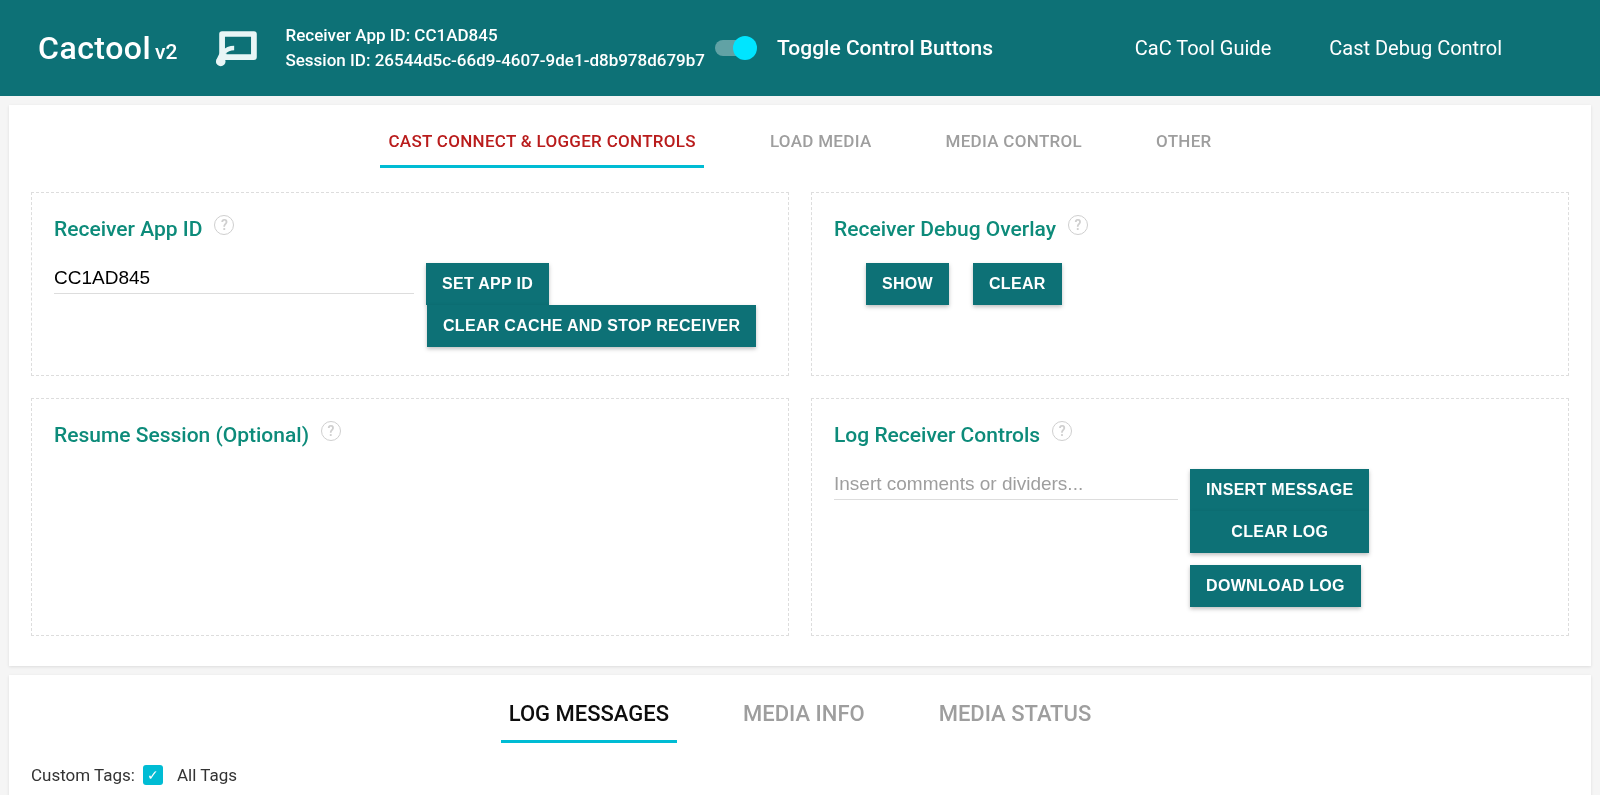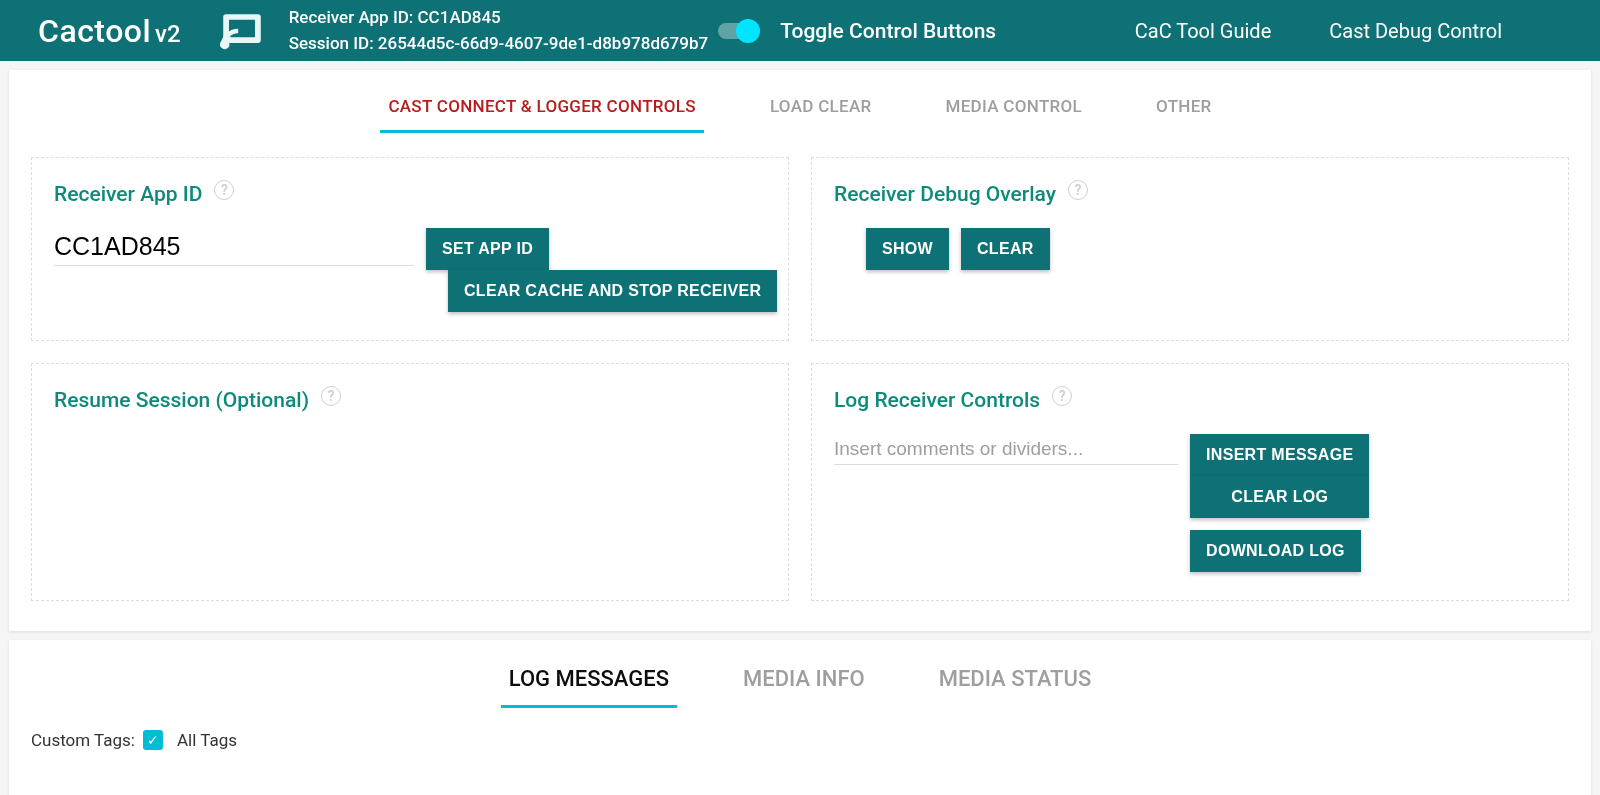--- a/index.html
+++ b/index.html
@@ -9,29 +9,29 @@
       color: #333;
       width: 1600px;
     }
     
     .header {
       background: #0d7176;
       color: #fff;
       display: flex;
       align-items: center;
       padding: 12px 38px;
-      height: 61px;
+      height: 96px;
     }
     .logo {
       display: flex;
       align-items: baseline;
       color: #fff;
     }
     .logo-main { font-size: 32px; font-weight: 500; letter-spacing: 0.5px; }
-    .logo-sub { font-size: 24px; font-weight: 500; margin-left: 4px; }
+    .logo-sub { font-size: 21px; font-weight: 500; margin-left: 4px; }
     .cast-icon {
       margin-left: 34px;
       width: 54px; height: 46px;
       display: flex; align-items: center;
     }
     .session-info {
       margin-left: 20px;
       font-size: 17px;
       font-weight: 500;
       line-height: 1.5;
@@ -105,42 +105,42 @@
       color: #cfcfcf; font-size: 14px; font-weight: 600;
       position: relative; top: -4px;
     }
     .card-body { display: flex; align-items: flex-start; margin-top: 22px; gap: 12px; }
     .field { flex: 0 0 auto; }
     .field-label { color: #00bcd4; font-size: 15px; }
     .field-input {
       display: block;
       border: none;
       border-bottom: 1px solid #ddd;
-      font-size: 25px;
+      font-size: 19px;
       padding: 4px 0;
       width: 360px;
       outline: none;
     }
     .field-input::placeholder { color: #9e9e9e; }
     .btn {
       background: #0d7176;
       color: #fff;
       border: none;
       padding: 12px 16px;
       font-size: 16px;
       font-weight: 600;
       letter-spacing: 0.3px;
       cursor: pointer;
       white-space: nowrap;
       box-shadow: 0 2px 4px rgba(0,0,0,0.25);
     }
     .btn-row { display: flex; gap: 12px; flex-wrap: wrap; }
     .btn-group-stack { display: flex; flex-direction: column; align-items: flex-start; gap: 0; }
-    .btn-group-stack .btn:nth-child(2){ margin-top: 0; position: relative; left: 22px;}
-    .card-simple-buttons { display: flex; gap: 12px; margin-top: 22px; padding-left: 32px; }
+    .btn-group-stack .btn:nth-child(2){ margin-top: 0; position: relative; left: 1px;}
+    .card-simple-buttons { display: flex; gap: 24px; margin-top: 22px; padding-left: 32px; }
     
     .log-tabs {
       display: flex;
       justify-content: center;
       gap: 58px;
       padding-top: 12px;
     }
     .log-tab {
       padding: 14px 8px;
       font-size: 22px;
@@ -195,21 +195,21 @@
   </div>
   <div class="header-links">
     <span class="header-link">CaC Tool Guide</span>
     <span class="header-link">Cast Debug Control</span>
   </div>
 </div>
 
 <div class="panel">
   <div class="tabs">
     <div class="tab active">CAST CONNECT &amp; LOGGER CONTROLS</div>
-    <div class="tab">LOAD CLEAR</div>
+    <div class="tab">LOAD MEDIA</div>
     <div class="tab">MEDIA CONTROL</div>
     <div class="tab">OTHER</div>
   </div>
 
   <div class="cards">
 
     <div class="card">
       <div class="card-title-row">
         <span class="card-title">Receiver App ID</span>
         <span class="help-icon">?</span>

